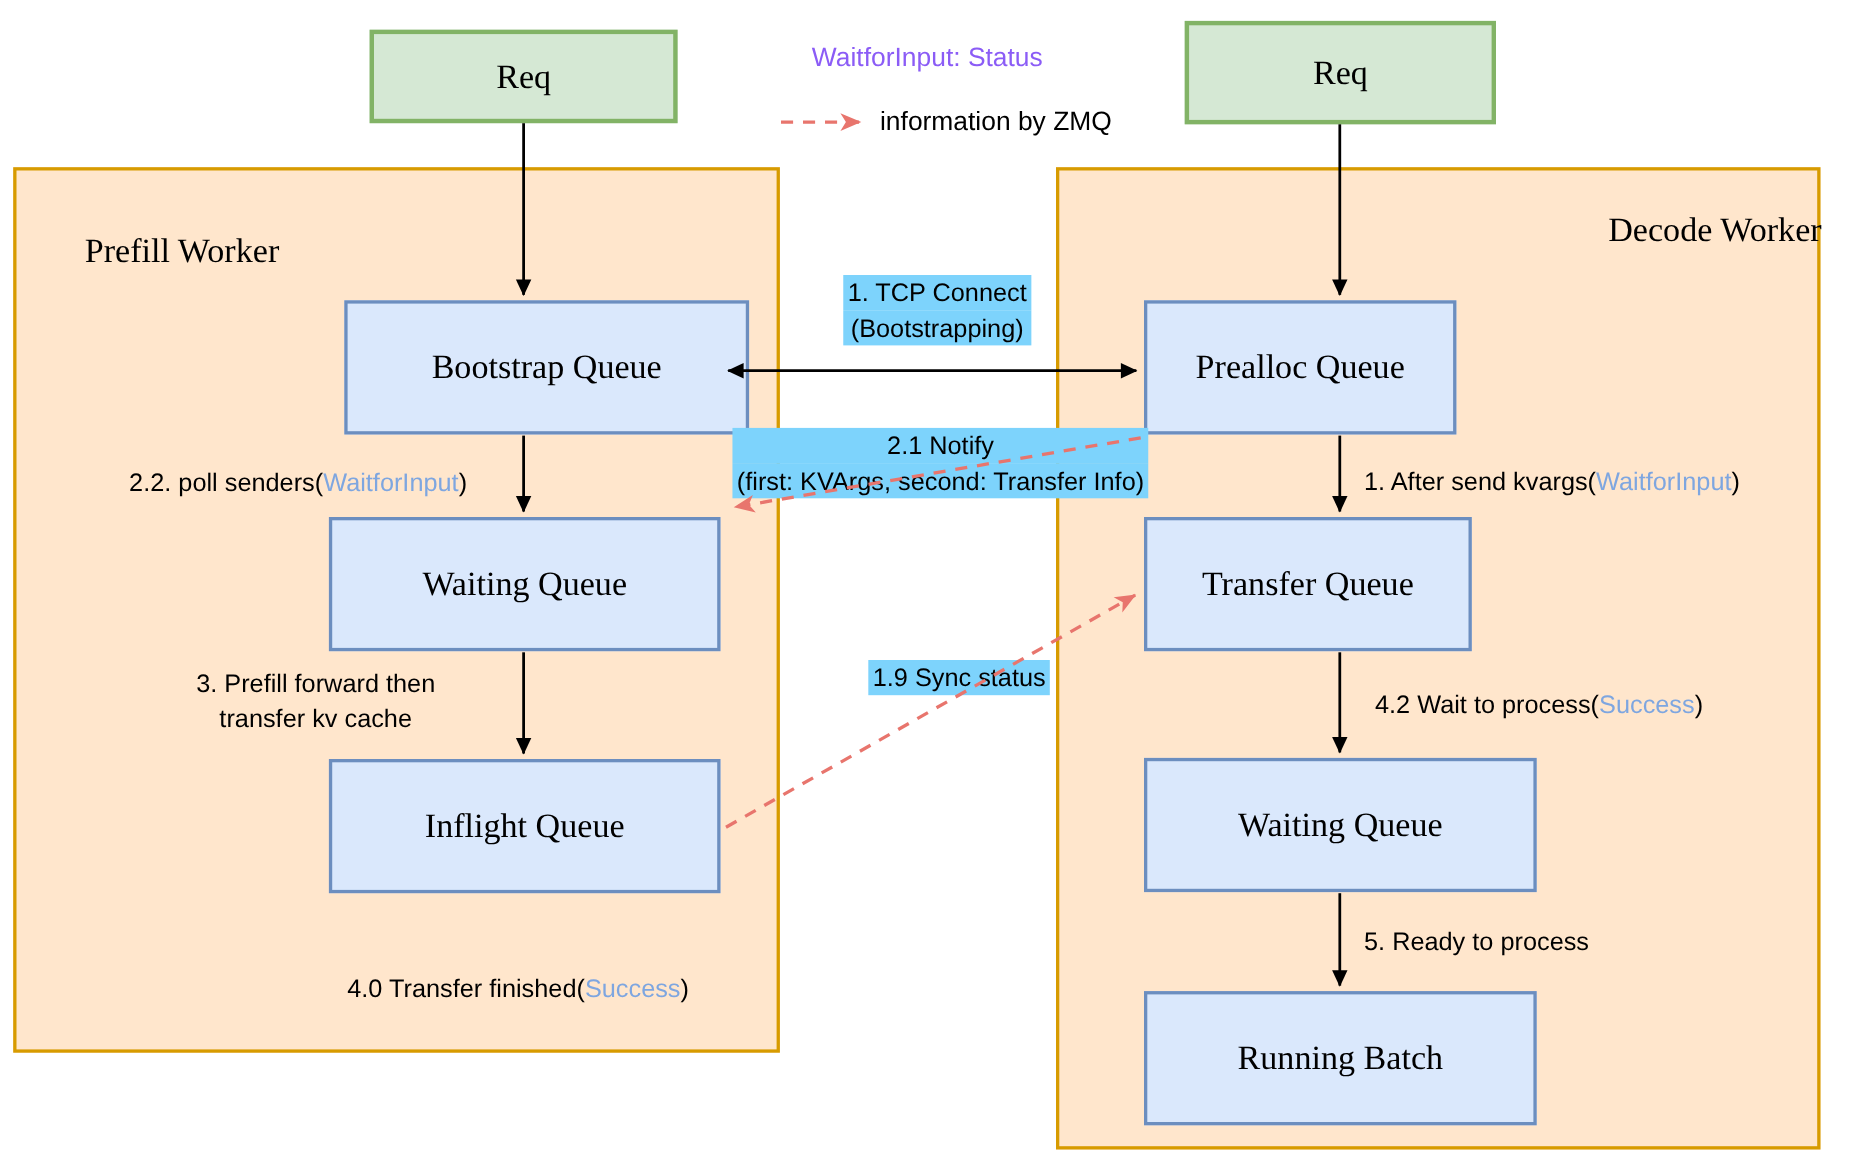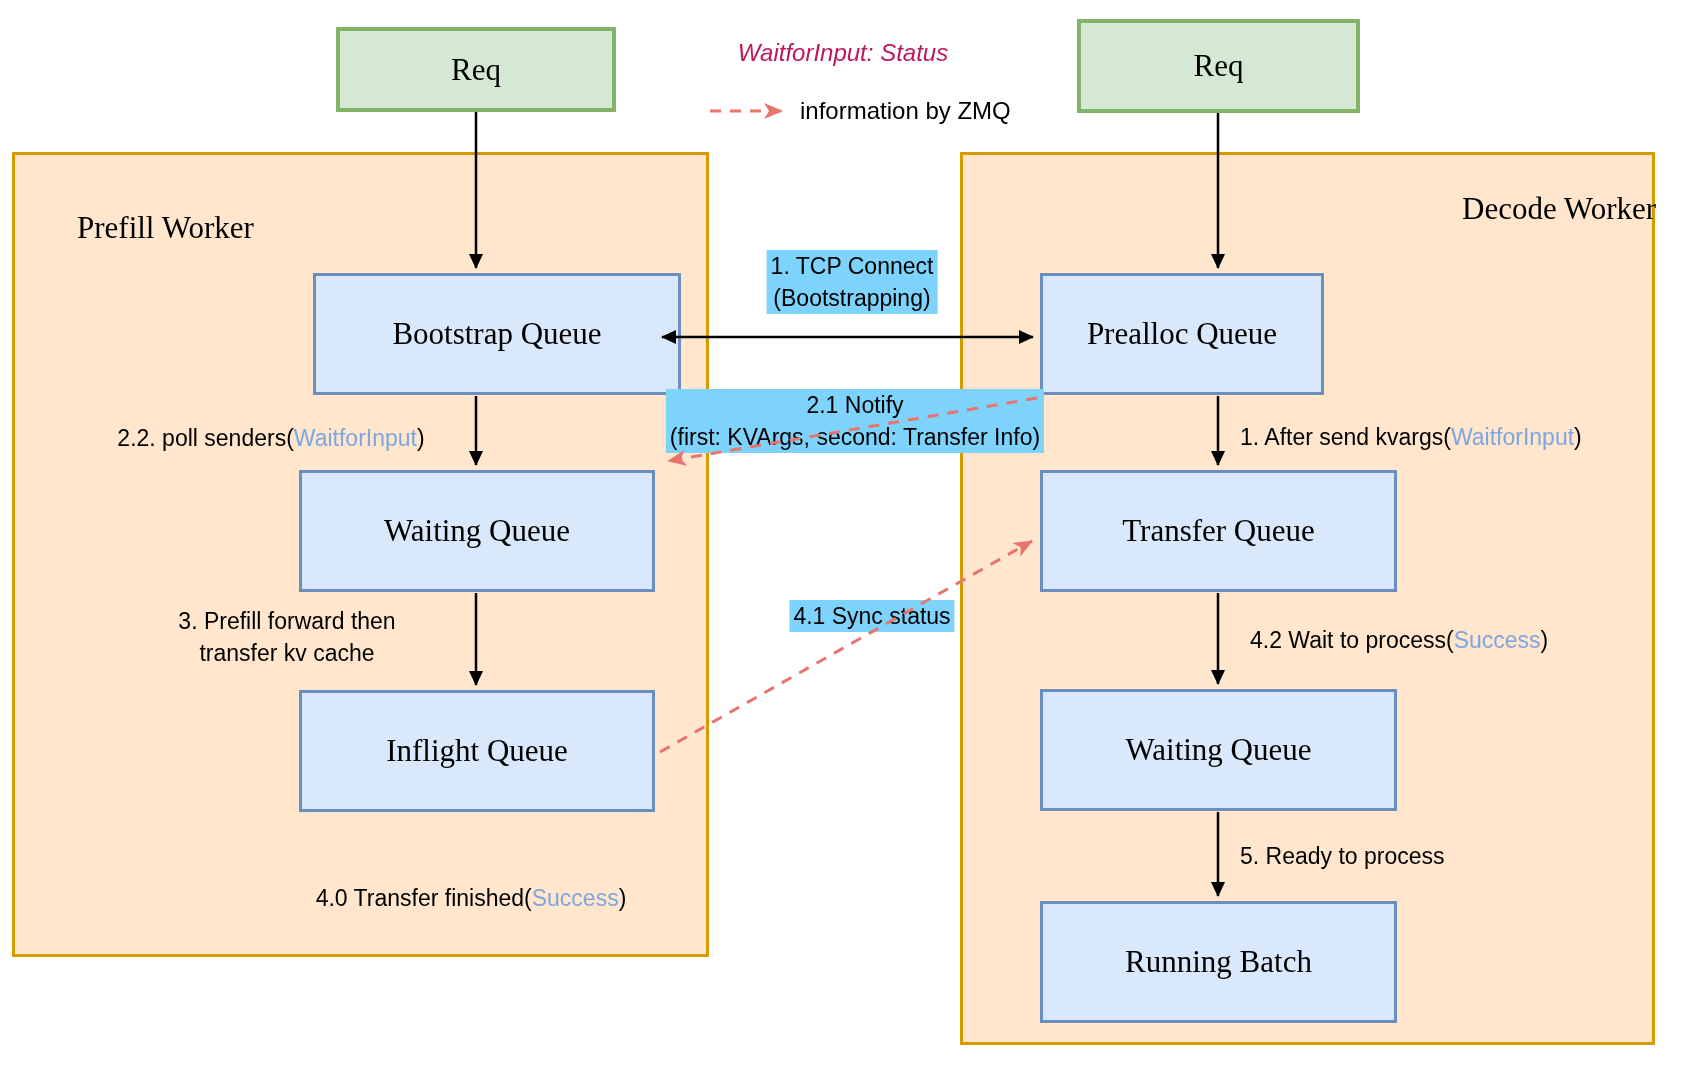--- a/index.html
+++ b/index.html
@@ -48,21 +48,21 @@
   .elabel {
     font-size: 23px;
     line-height: 32px;
     text-align: center;
     white-space: nowrap;
   }
   .center-anchor { transform: translate(-50%, -50%); }
   .left-anchor   { transform: translate(0, -50%); text-align: left; }
   .label-bg { background: #7dd3fc; padding: 0 4px; }
   .hl-blue { color: #7ea6e0; }
-  .legend-status { font-size: 24px; color: #be185d; font-style: italic; }
+  .legend-status { font-size: 24px; color: #8b5cf6; }
   .legend-zmq { font-size: 24px; }
 
   svg.overlay { position: absolute; left: 0; top: 0; pointer-events: none; }
 </style>
 </head>
 <body>
 
 <div class="canvas">
 
   <div class="abs worker" style="left:12px; top:152px; width:697px; height:805px;"></div>
@@ -72,38 +72,38 @@
   <div class="abs worker-title" style="left:1462px; top:191px;">Decode Worker</div>
 
   <div class="abs node req" style="left:336px; top:27px; width:280px; height:85px;">Req</div>
   <div class="abs node req" style="left:1077px; top:19px; width:283px; height:94px;">Req</div>
 
   <div class="abs node queue" style="left:313px; top:273px; width:368px; height:122px;">Bootstrap Queue</div>
   <div class="abs node queue" style="left:299px; top:470px; width:356px; height:122px;">Waiting Queue</div>
   <div class="abs node queue" style="left:299px; top:690px; width:356px; height:122px;">Inflight Queue</div>
 
   <div class="abs node queue" style="left:1040px; top:273px; width:284px; height:122px;">Prealloc Queue</div>
-  <div class="abs node queue" style="left:1040px; top:470px; width:357px; height:122px;">Transfer Queue</div>
+  <div class="abs node queue" style="left:1040px; top:470px; width:298px; height:122px;">Transfer Queue</div>
   <div class="abs node queue" style="left:1040px; top:689px; width:357px; height:122px;">Waiting Queue</div>
   <div class="abs node queue" style="left:1040px; top:901px; width:357px; height:122px;">Running Batch</div>
 
   <div class="abs elabel legend-status center-anchor" style="left:843px; top:53px;">WaitforInput: Status</div>
   <div class="abs elabel legend-zmq left-anchor" style="left:800px; top:111px;">information by ZMQ</div>
 
   <div class="abs elabel center-anchor" style="left:852px; top:282px;">
     <div class="label-bg">1. TCP Connect</div>
     <div class="label-bg">(Bootstrapping)</div>
   </div>
 
   <div class="abs elabel center-anchor" style="left:855px; top:421px;">
     <div class="label-bg">2.1 Notify</div>
     <div class="label-bg">(first: KVArgs, second: Transfer Info)</div>
   </div>
 
-  <div class="abs elabel center-anchor label-bg" style="left:872px; top:616px;">4.1 Sync status</div>
+  <div class="abs elabel center-anchor label-bg" style="left:872px; top:616px;">1.9 Sync status</div>
 
   <div class="abs elabel center-anchor" style="left:271px; top:438px;"><span>2.2. poll senders(</span><span class="hl-blue">WaitforInput</span><span>)</span></div>
 
   <div class="abs elabel center-anchor" style="left:287px; top:637px;">
     <div>3. Prefill forward then</div>
     <div>transfer kv cache</div>
   </div>
 
   <div class="abs elabel center-anchor" style="left:471px; top:898px;"><span>4.0 Transfer finished(</span><span class="hl-blue">Success</span><span>)</span></div>
 

